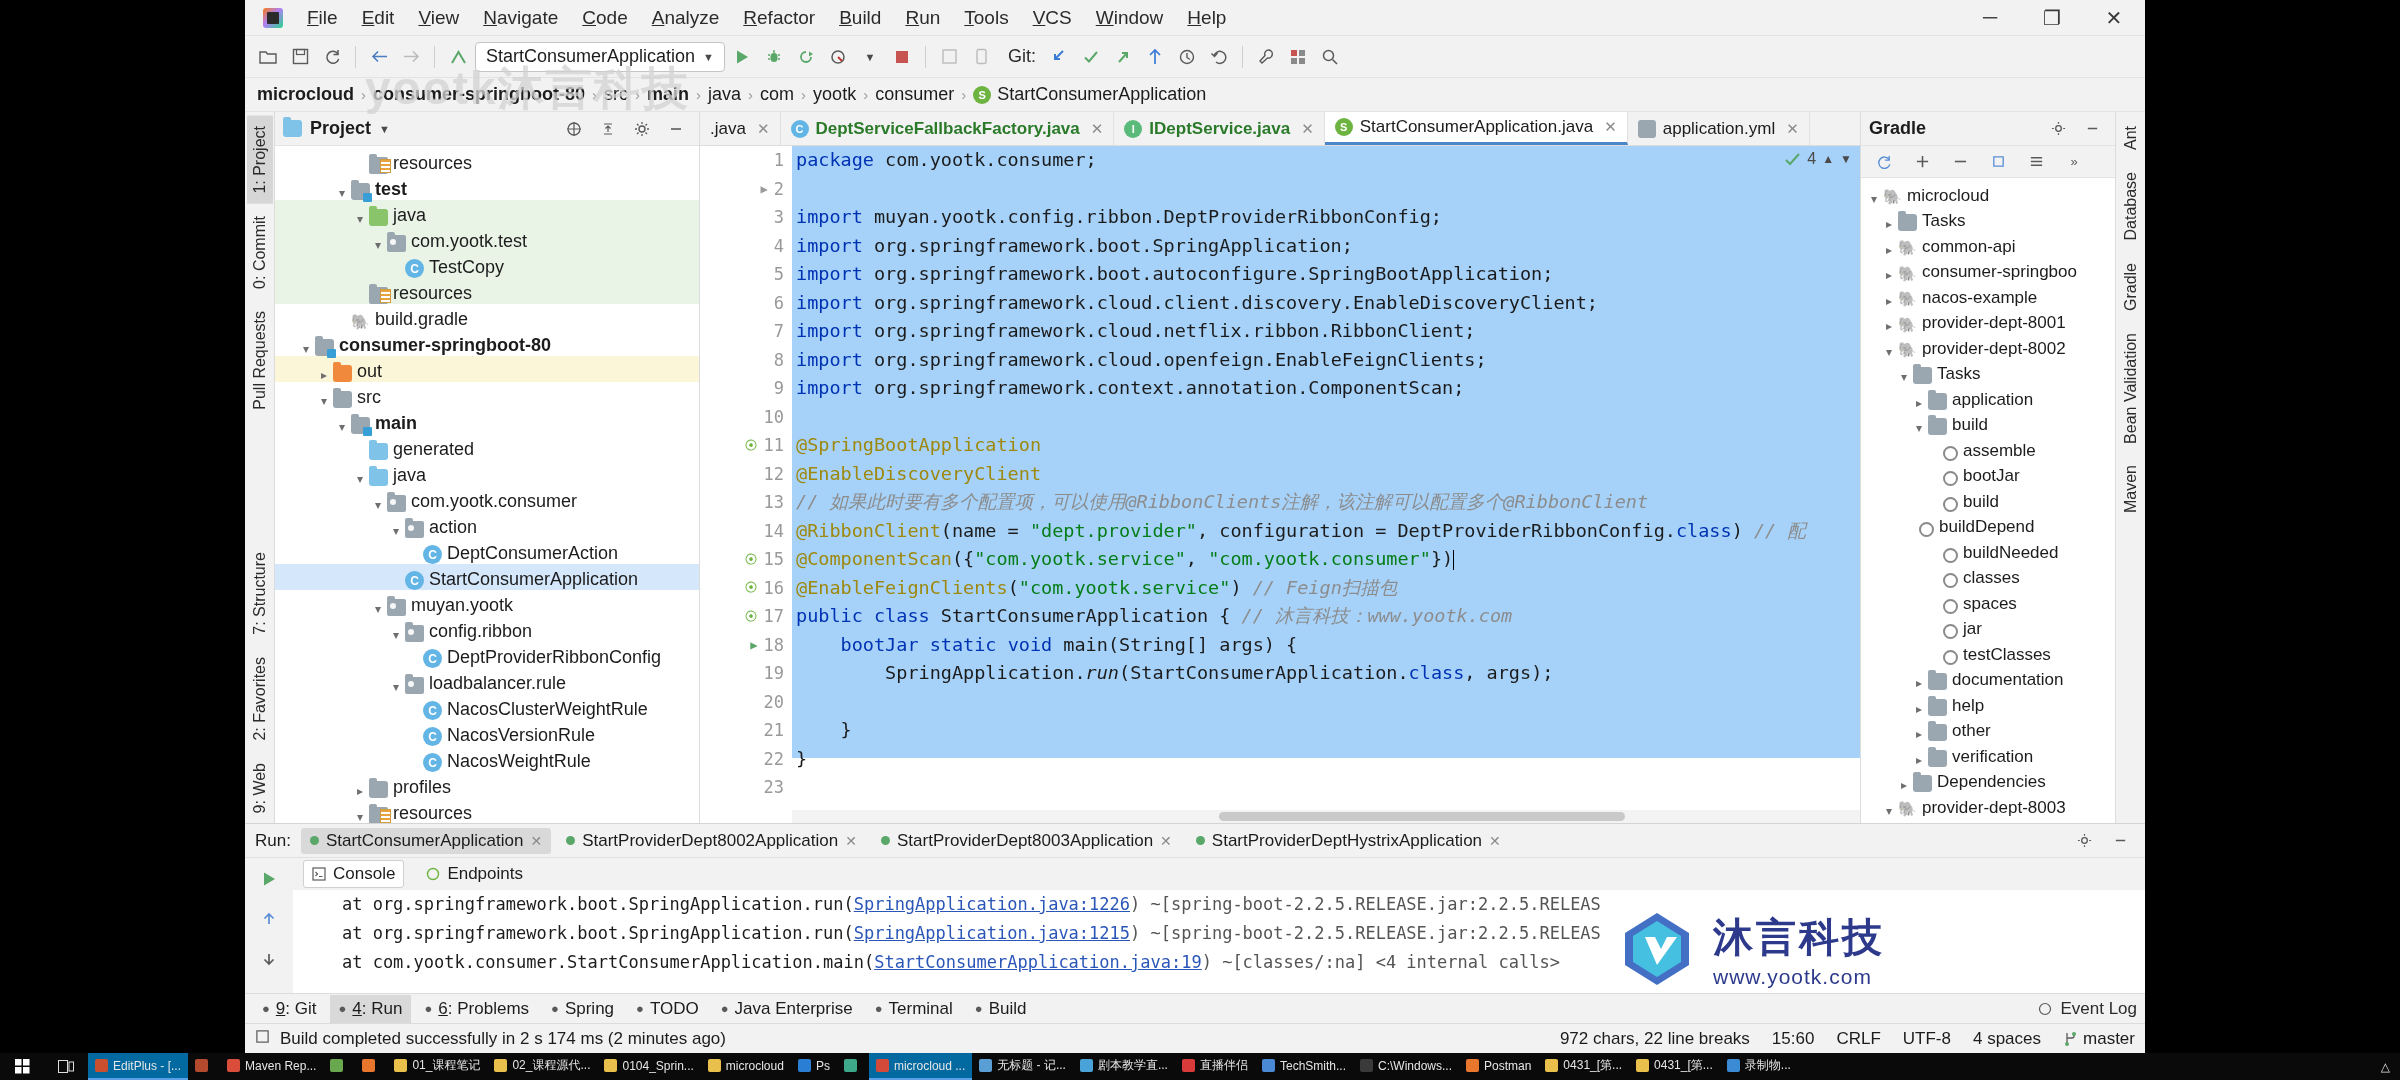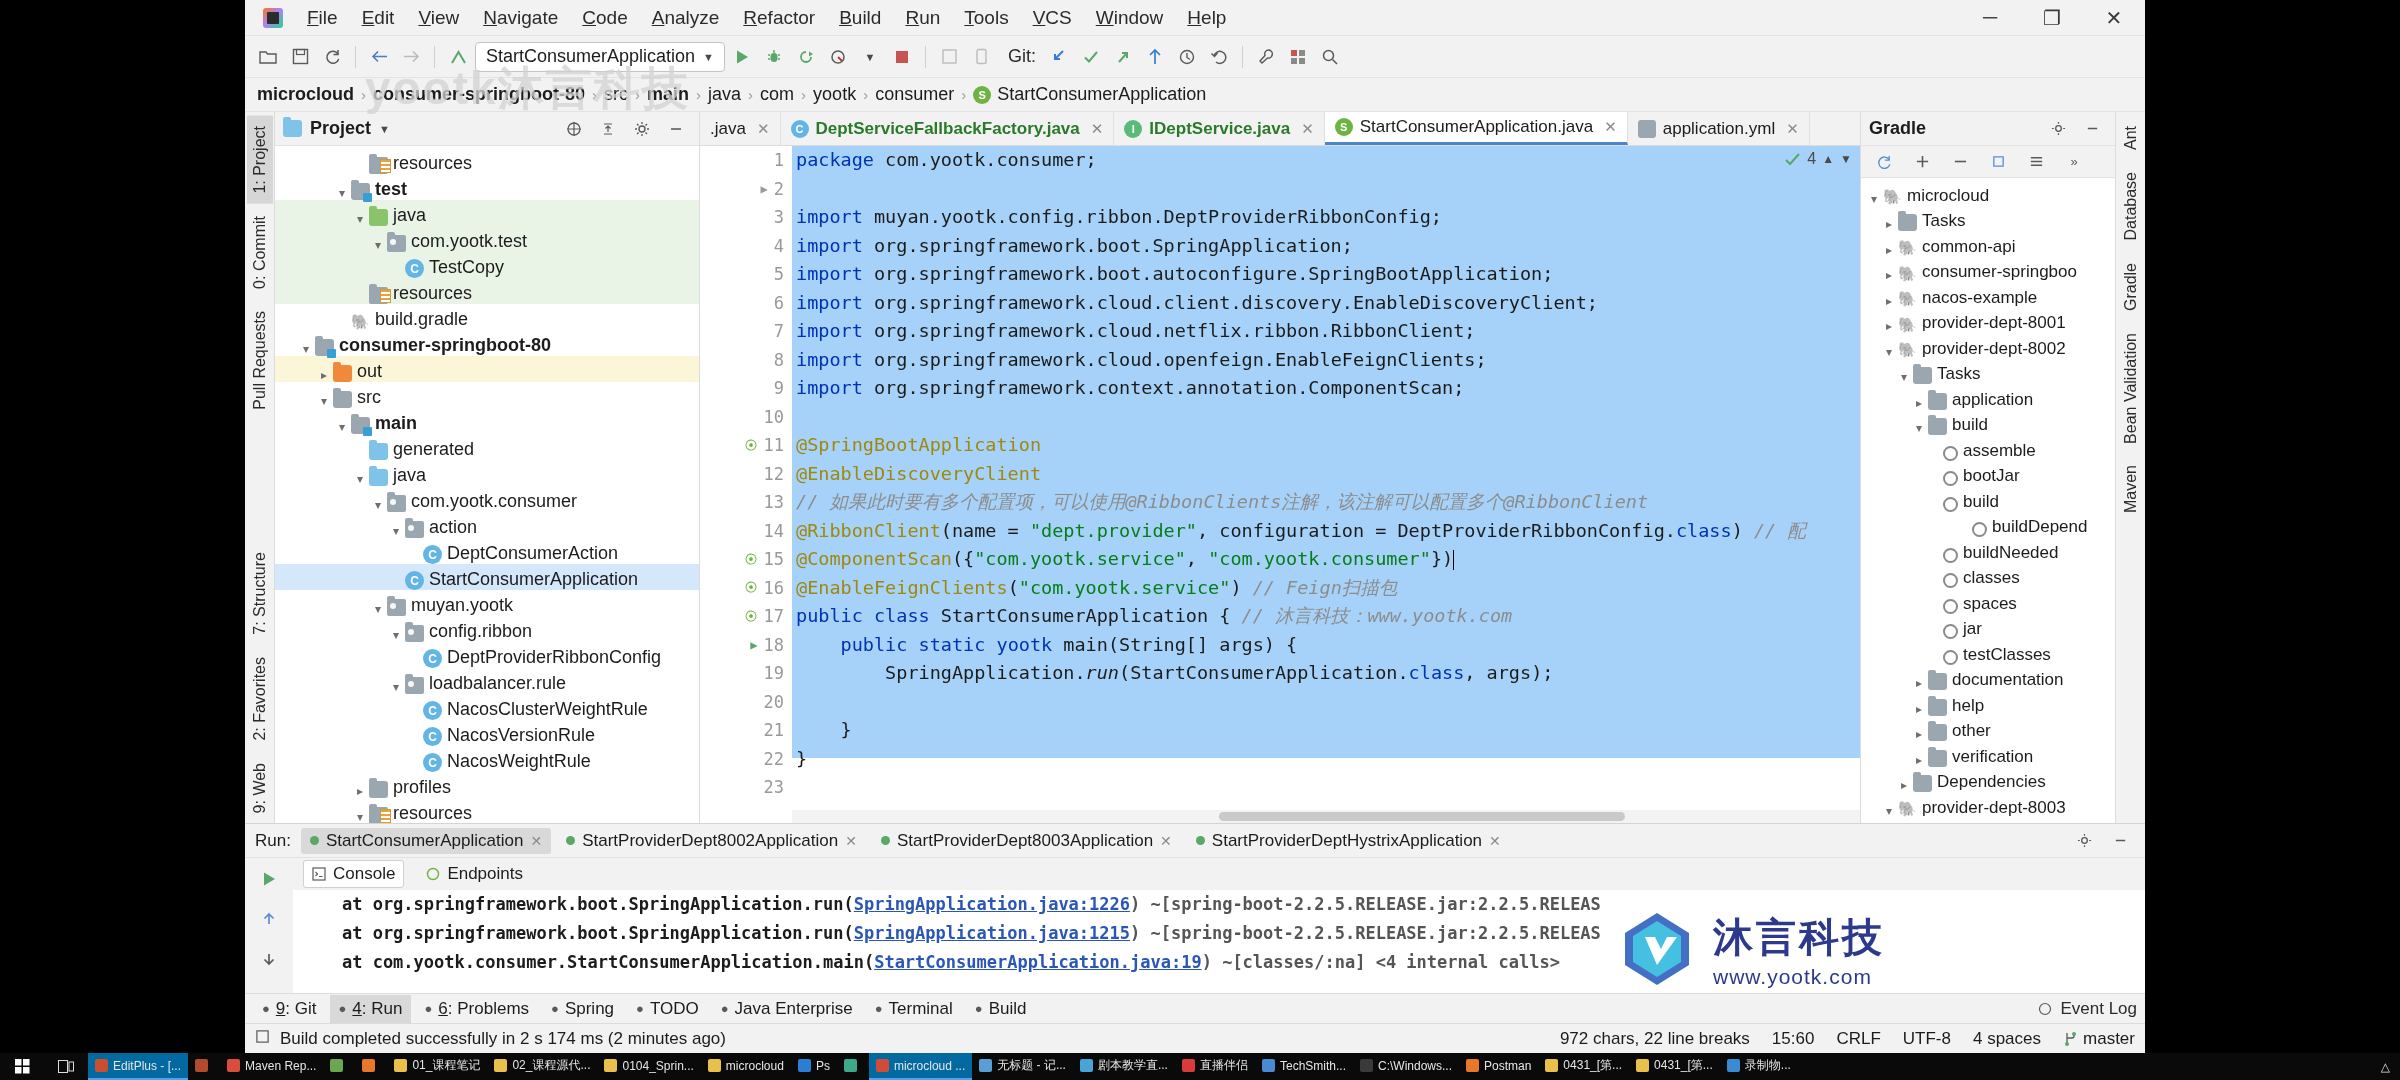--- a/index.html
+++ b/index.html
@@ -125,21 +125,21 @@
   .rtab.active { background:#d9d9d9; }
   .rtab .tclose { color:#8a8a8a; font-size:14px; }
   .rtab .dot { width:9px;height:9px;border-radius:50%;background:#59a869; }
   .runbody { flex:1; display:flex; min-height:0; }
   .runleft { width:48px; display:flex; flex-direction:column; align-items:center; padding-top:6px; gap:10px; }
   .runsub { flex:1; display:flex; flex-direction:column; min-width:0; }
   .subtabs { height:32px; display:flex; align-items:center; gap:14px; padding-left:10px; font-size:17px; }
   .subtab { display:flex; align-items:center; gap:7px; padding:3px 8px; }
   .subtab.active { background:#fff; border:1px solid #d0d0d0; border-radius:3px; }
   .console { flex:1; background:#fff; font-family:"DejaVu Sans Mono", monospace; font-size:17px; overflow:hidden; padding-left:8px; position:relative; }
-  .conline { height:29px; line-height:29px; white-space:pre; color:#1c1c1c;font-weight:bold; }
+  .conline { height:29px; line-height:29px; white-space:pre; color:#1c1c1c; }
   .conline .lnk { color:#2a56b8; text-decoration:underline; }
   .conline .dim { color:#555; }
 
   
   .botstrip { height:30px; background:#f2f2f2; display:flex; align-items:center; gap:4px; padding:0 8px; border-top:1px solid #dcdcdc; font-size:17px; }
   .bstab { display:flex; align-items:center; gap:6px; padding:4px 9px; }
   .bstab.active { background:#d9d9d9; }
   .bstab u { text-decoration:underline; }
   .bot-right { margin-left:auto; display:flex; align-items:center; gap:8px; color:#2b2b2b; }
 
@@ -652,21 +652,21 @@
                 <div class="cline"><span class="kw">import</span> org.springframework.cloud.openfeign.<span class="typ">EnableFeignClients</span>;</div>
                 <div class="cline"><span class="kw">import</span> org.springframework.context.annotation.<span class="typ">ComponentScan</span>;</div>
                 <div class="cline">&nbsp;</div>
                 <div class="cline"><span class="ann">@SpringBootApplication</span></div>
                 <div class="cline"><span class="ann">@EnableDiscoveryClient</span></div>
                 <div class="cline"><span class="cmt">// 如果此时要有多个配置项，可以使用@RibbonClients注解，该注解可以配置多个@RibbonClient</span></div>
                 <div class="cline"><span class="ann">@RibbonClient</span>(name = <span class="str">"dept.provider"</span>, configuration = DeptProviderRibbonConfig.<span class="kw">class</span>) <span class="cmt">// 配</span></div>
                 <div class="cline"><span class="ann">@ComponentScan</span>({<span class="str">"com.yootk.service"</span>, <span class="str">"com.yootk.consumer"</span>})<span class="caret-bar"></span></div>
                 <div class="cline"><span class="ann">@EnableFeignClients</span>(<span class="str">"com.yootk.service"</span>) <span class="cmt">// Feign扫描包</span></div>
                 <div class="cline"><span class="kw">public class</span> StartConsumerApplication { <span class="cmt">// 沐言科技：www.yootk.com</span></div>
-                <div class="cline">    <span class="kw">public static yootk</span> main(String[] args) {</div>
+                <div class="cline">    <span class="kw">bootJar static void</span> main(String[] args) {</div>
                 <div class="cline">        SpringApplication.<span class="ital">run</span>(StartConsumerApplication.<span class="kw">class</span>, args);</div>
                 <div class="cline">&nbsp;</div>
                 <div class="cline">    }</div>
                 <div class="cline">}</div>
                 <div class="cline">&nbsp;</div>
               </div>
             <div class="scroll-h">
                 <div class="thumb"></div>
               </div>
           </div>
@@ -786,21 +786,21 @@
             <div class="trow" style="padding-left: 64px;">
               <span class="arrow"></span>
               <span class="ic dot"></span>
               <span class="tlabel">bootJar</span>
             </div>
             <div class="trow" style="padding-left: 64px;">
               <span class="arrow"></span>
               <span class="ic dot"></span>
               <span class="tlabel">build</span>
             </div>
-            <div class="trow" style="padding-left: 72px; margin-left: 21px;">
+            <div class="trow" style="padding-left: 40px;">
               <span class="arrow"></span>
               <span class="ic dot"></span>
               <span class="tlabel">buildDepend</span>
             </div>
             <div class="trow" style="padding-left: 64px;">
               <span class="arrow"></span>
               <span class="ic dot"></span>
               <span class="tlabel">buildNeeded</span>
             </div>
             <div class="trow" style="padding-left: 64px;">

